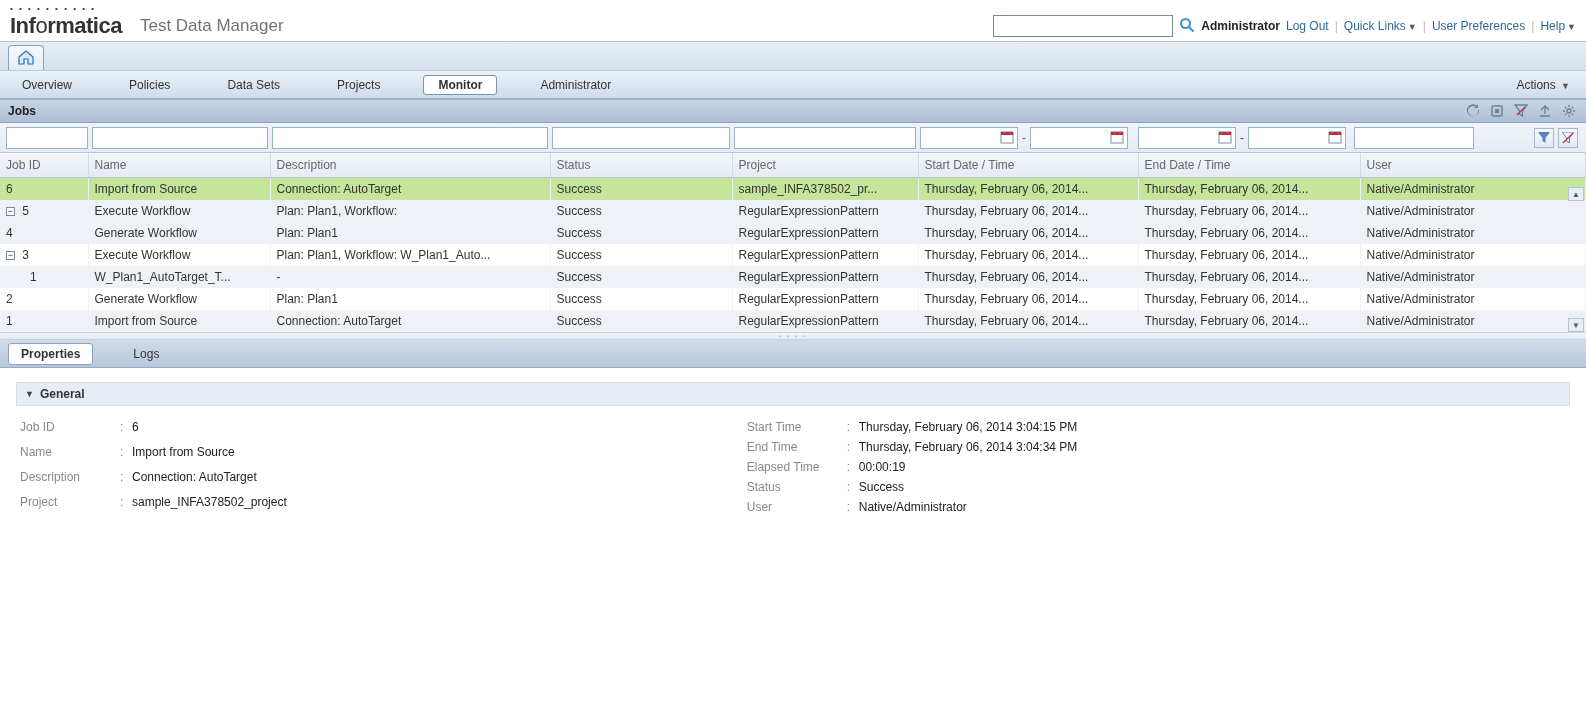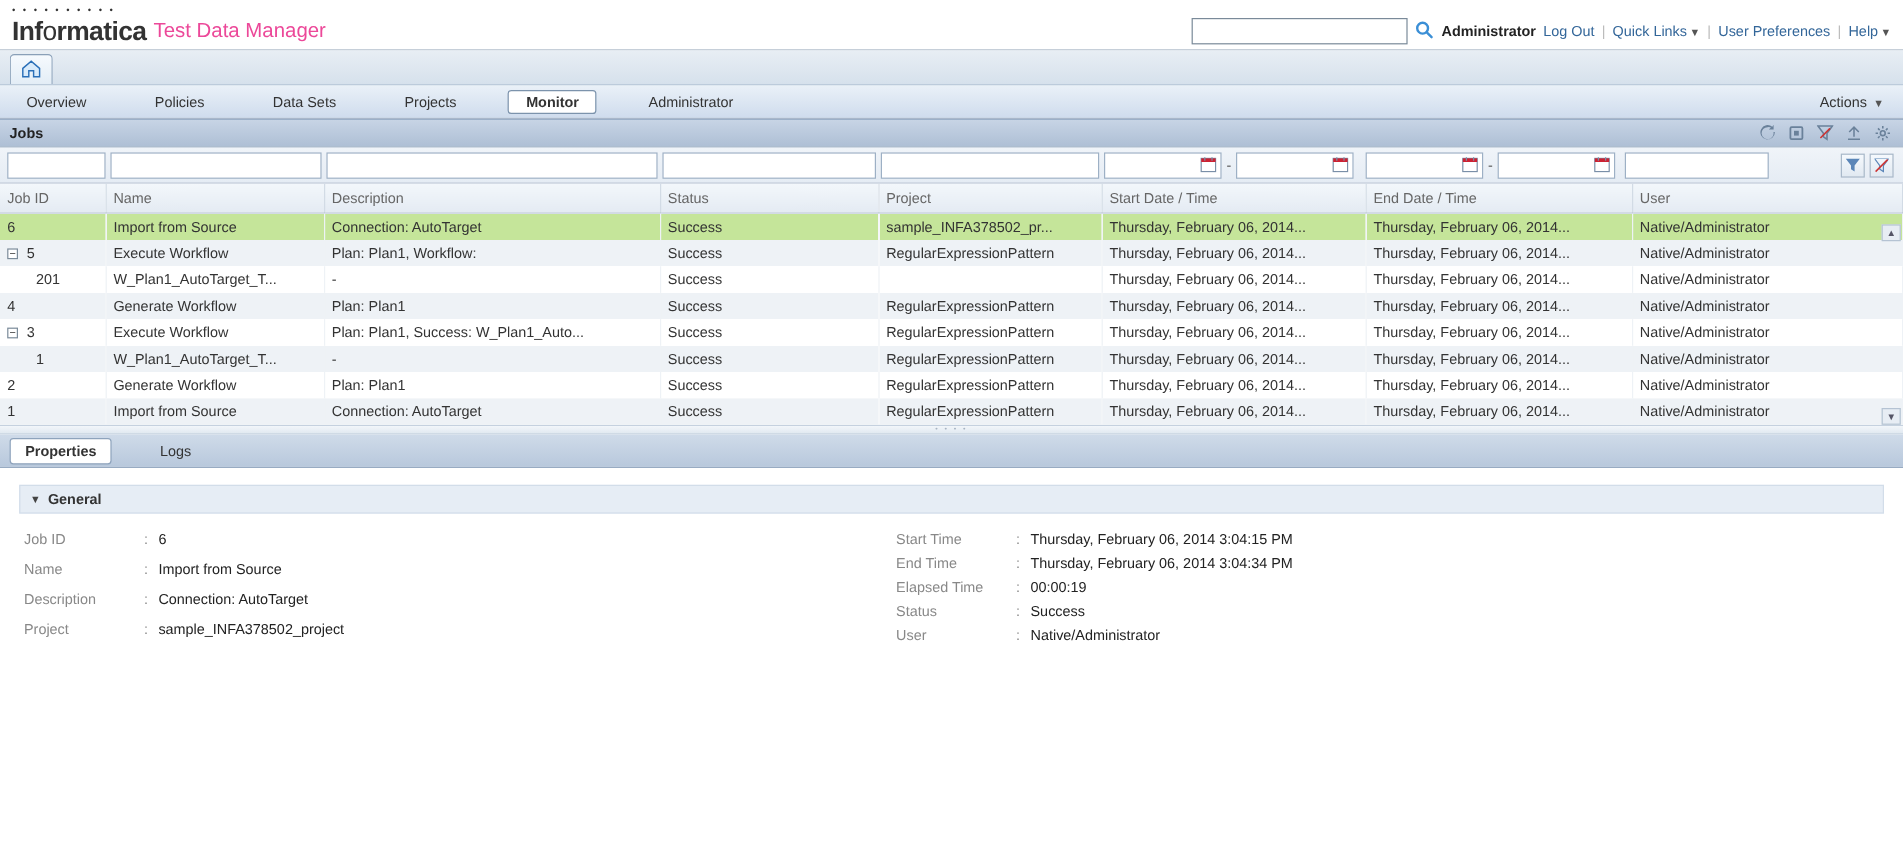--- a/index.html
+++ b/index.html
@@ -12,21 +12,21 @@
   }
   
   .topbar {
     display: flex;
     align-items: center;
     padding: 4px 10px 2px 10px;
   }
   .brand-dots { font-size: 8px; letter-spacing: 2px; color: #333; margin-bottom: -4px; }
   .brand { font-size: 22px; font-weight: bold; letter-spacing: -0.5px; font-family: Arial, sans-serif; }
   .brand .o { font-weight: normal; }
-  .app-title { font-size: 17px; color: #ec4899; margin-left: 6px; font-weight: normal; }
+  .app-title { font-size: 17px; color: #737373; margin-left: 18px; font-weight: normal; }
   .top-right {
     margin-left: auto;
     display: flex;
     align-items: center;
     gap: 6px;
   }
   .top-search {
     width: 180px;
     height: 22px;
     border: 1px solid #7a8a99;
@@ -443,44 +443,34 @@
         <tr class="alt">
           <td><span class="expander">−</span> 5</td>
           <td>Execute Workflow</td>
           <td>Plan: Plan1, Workflow:</td>
           <td>Success</td>
           <td>RegularExpressionPattern</td>
           <td>Thursday, February 06, 2014...</td>
           <td>Thursday, February 06, 2014...</td>
           <td>Native/Administrator</td>
         </tr>
-        <tr>
-          <td><span class="indent">201</span></td>
-          <td>W_Plan1_AutoTarget_T...</td>
-          <td>-</td>
-          <td>Success</td>
-          <td></td>
-          <td>Thursday, February 06, 2014...</td>
-          <td>Thursday, February 06, 2014...</td>
-          <td>Native/Administrator</td>
-        </tr>
         <tr class="alt">
           <td> 4</td>
           <td>Generate Workflow</td>
           <td>Plan: Plan1</td>
           <td>Success</td>
           <td>RegularExpressionPattern</td>
           <td>Thursday, February 06, 2014...</td>
           <td>Thursday, February 06, 2014...</td>
           <td>Native/Administrator</td>
         </tr>
         <tr>
           <td><span class="expander">−</span> 3</td>
           <td>Execute Workflow</td>
-          <td>Plan: Plan1, Success: W_Plan1_Auto...</td>
+          <td>Plan: Plan1, Workflow: W_Plan1_Auto...</td>
           <td>Success</td>
           <td>RegularExpressionPattern</td>
           <td>Thursday, February 06, 2014...</td>
           <td>Thursday, February 06, 2014...</td>
           <td>Native/Administrator</td>
         </tr>
         <tr class="alt">
           <td><span class="indent">1</span></td>
           <td>W_Plan1_AutoTarget_T...</td>
           <td>-</td>

